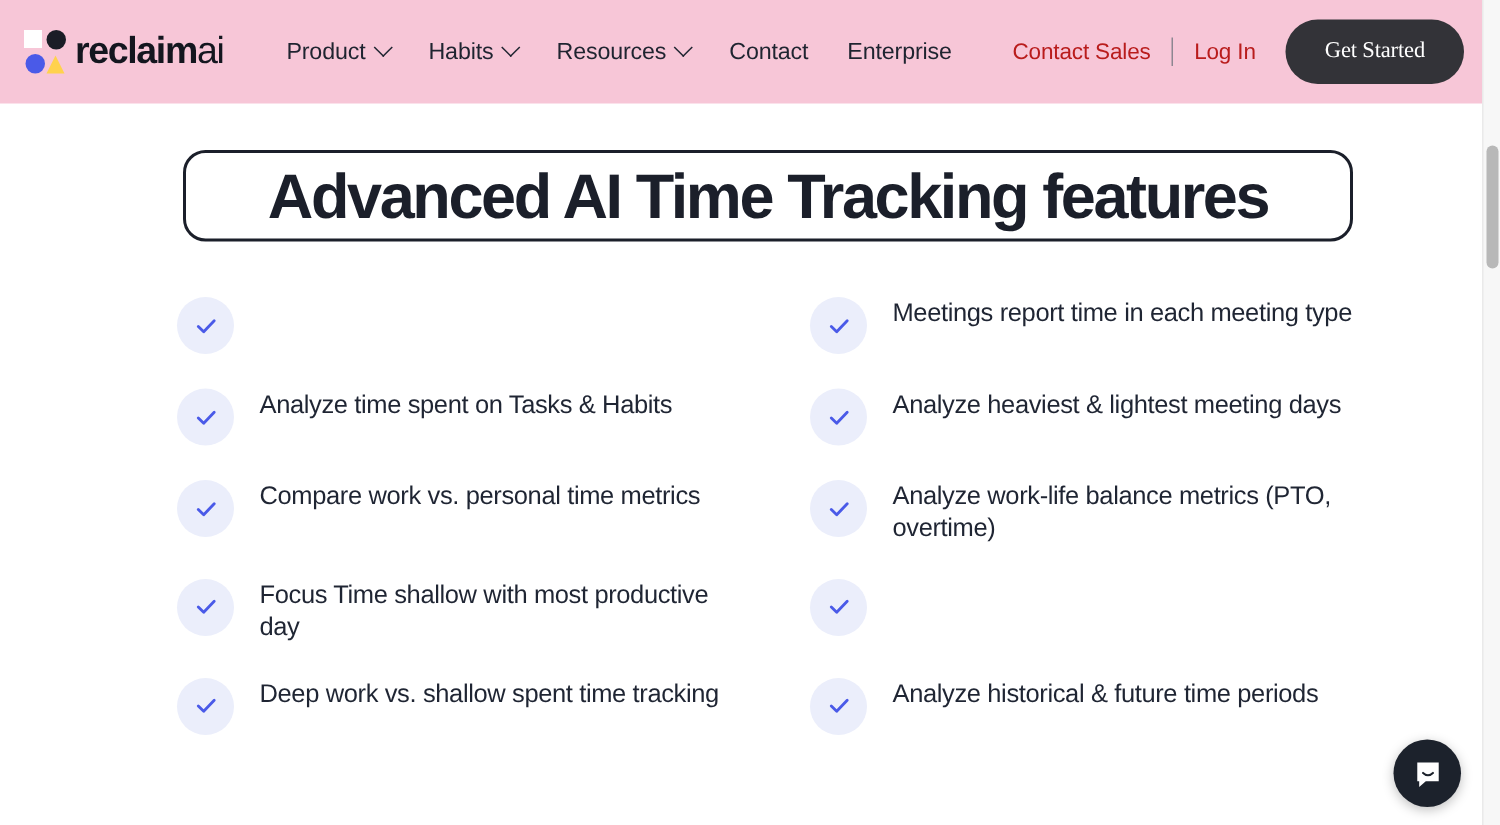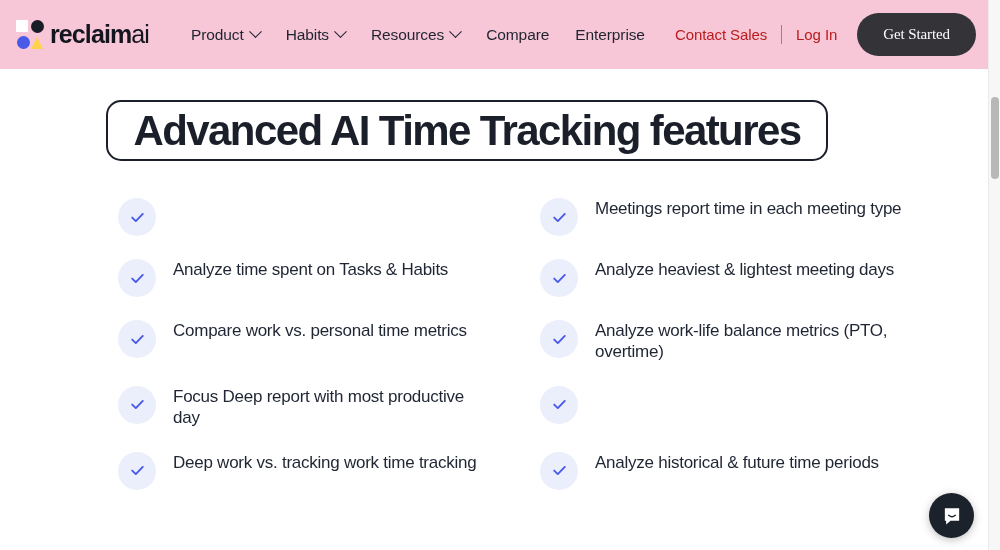--- a/index.html
+++ b/index.html
@@ -126,22 +126,22 @@
     border-radius:30px;
     border:none;
     cursor:pointer;
     font-family:Liberation Serif, serif;
     white-space:nowrap;
   }
 
   
   .heading-box {
     position:absolute;
-    left:106px; top:100px;
-    width:722px; height:61px;
+    left:122px; top:100px;
+    width:780px; height:61px;
     border:2.5px solid #1b1f2a;
     border-radius:15px;
     display:flex; align-items:center; justify-content:center;
     background:#ffffff;
   }
   .heading-box h1 {
     font-size:42px;
     font-weight:700;
     letter-spacing:-1.6px;
     color:#1b1f2a;
@@ -239,21 +239,21 @@
         </div>
         <div class="nav-link">
           <span>Habits</span>
           <i class="chev"></i>
         </div>
         <div class="nav-link">
           <span>Resources</span>
           <i class="chev"></i>
         </div>
         <div class="nav-link">
-          <span>Compare</span>
+          <span>Contact</span>
         </div>
         <div class="nav-link">
           <span>Enterprise</span>
         </div>
       </nav>
 
       <div class="nav-right">
         <span class="nav-action">Contact Sales</span>
         <span class="nav-sep"></span>
         <span class="nav-action">Log In</span>
@@ -319,38 +319,38 @@
         </span>
         <span class="feature-text">Analyze work-life balance metrics (PTO, overtime)</span>
       </div>
 
       <div class="feature">
         <span class="check-badge">
           <svg width="17" height="17" viewBox="0 0 17 17">
               <path d="M3.2 8.6 L6.8 12.1 L13.8 4.9" fill="none" stroke="#4a5ae8" stroke-width="1.9" stroke-linecap="round" stroke-linejoin="round"></path>
             </svg>
         </span>
-        <span class="feature-text">Focus Deep report with most productive day</span>
-      </div>
-
-      <div class="feature">
-        <span class="check-badge">
-          <svg width="17" height="17" viewBox="0 0 17 17">
-              <path d="M3.2 8.6 L6.8 12.1 L13.8 4.9" fill="none" stroke="#4a5ae8" stroke-width="1.9" stroke-linecap="round" stroke-linejoin="round"></path>
-            </svg>
-        </span>
-      </div>
-
-      <div class="feature">
-        <span class="check-badge">
-          <svg width="17" height="17" viewBox="0 0 17 17">
-              <path d="M3.2 8.6 L6.8 12.1 L13.8 4.9" fill="none" stroke="#4a5ae8" stroke-width="1.9" stroke-linecap="round" stroke-linejoin="round"></path>
-            </svg>
-        </span>
-        <span class="feature-text">Deep work vs. tracking work time tracking</span>
+        <span class="feature-text">Focus Time shallow with most productive day</span>
+      </div>
+
+      <div class="feature">
+        <span class="check-badge">
+          <svg width="17" height="17" viewBox="0 0 17 17">
+              <path d="M3.2 8.6 L6.8 12.1 L13.8 4.9" fill="none" stroke="#4a5ae8" stroke-width="1.9" stroke-linecap="round" stroke-linejoin="round"></path>
+            </svg>
+        </span>
+      </div>
+
+      <div class="feature">
+        <span class="check-badge">
+          <svg width="17" height="17" viewBox="0 0 17 17">
+              <path d="M3.2 8.6 L6.8 12.1 L13.8 4.9" fill="none" stroke="#4a5ae8" stroke-width="1.9" stroke-linecap="round" stroke-linejoin="round"></path>
+            </svg>
+        </span>
+        <span class="feature-text">Deep work vs. shallow spent time tracking</span>
       </div>
 
       <div class="feature">
         <span class="check-badge">
           <svg width="17" height="17" viewBox="0 0 17 17">
               <path d="M3.2 8.6 L6.8 12.1 L13.8 4.9" fill="none" stroke="#4a5ae8" stroke-width="1.9" stroke-linecap="round" stroke-linejoin="round"></path>
             </svg>
         </span>
         <span class="feature-text">Analyze historical &amp; future time periods</span>
       </div>

